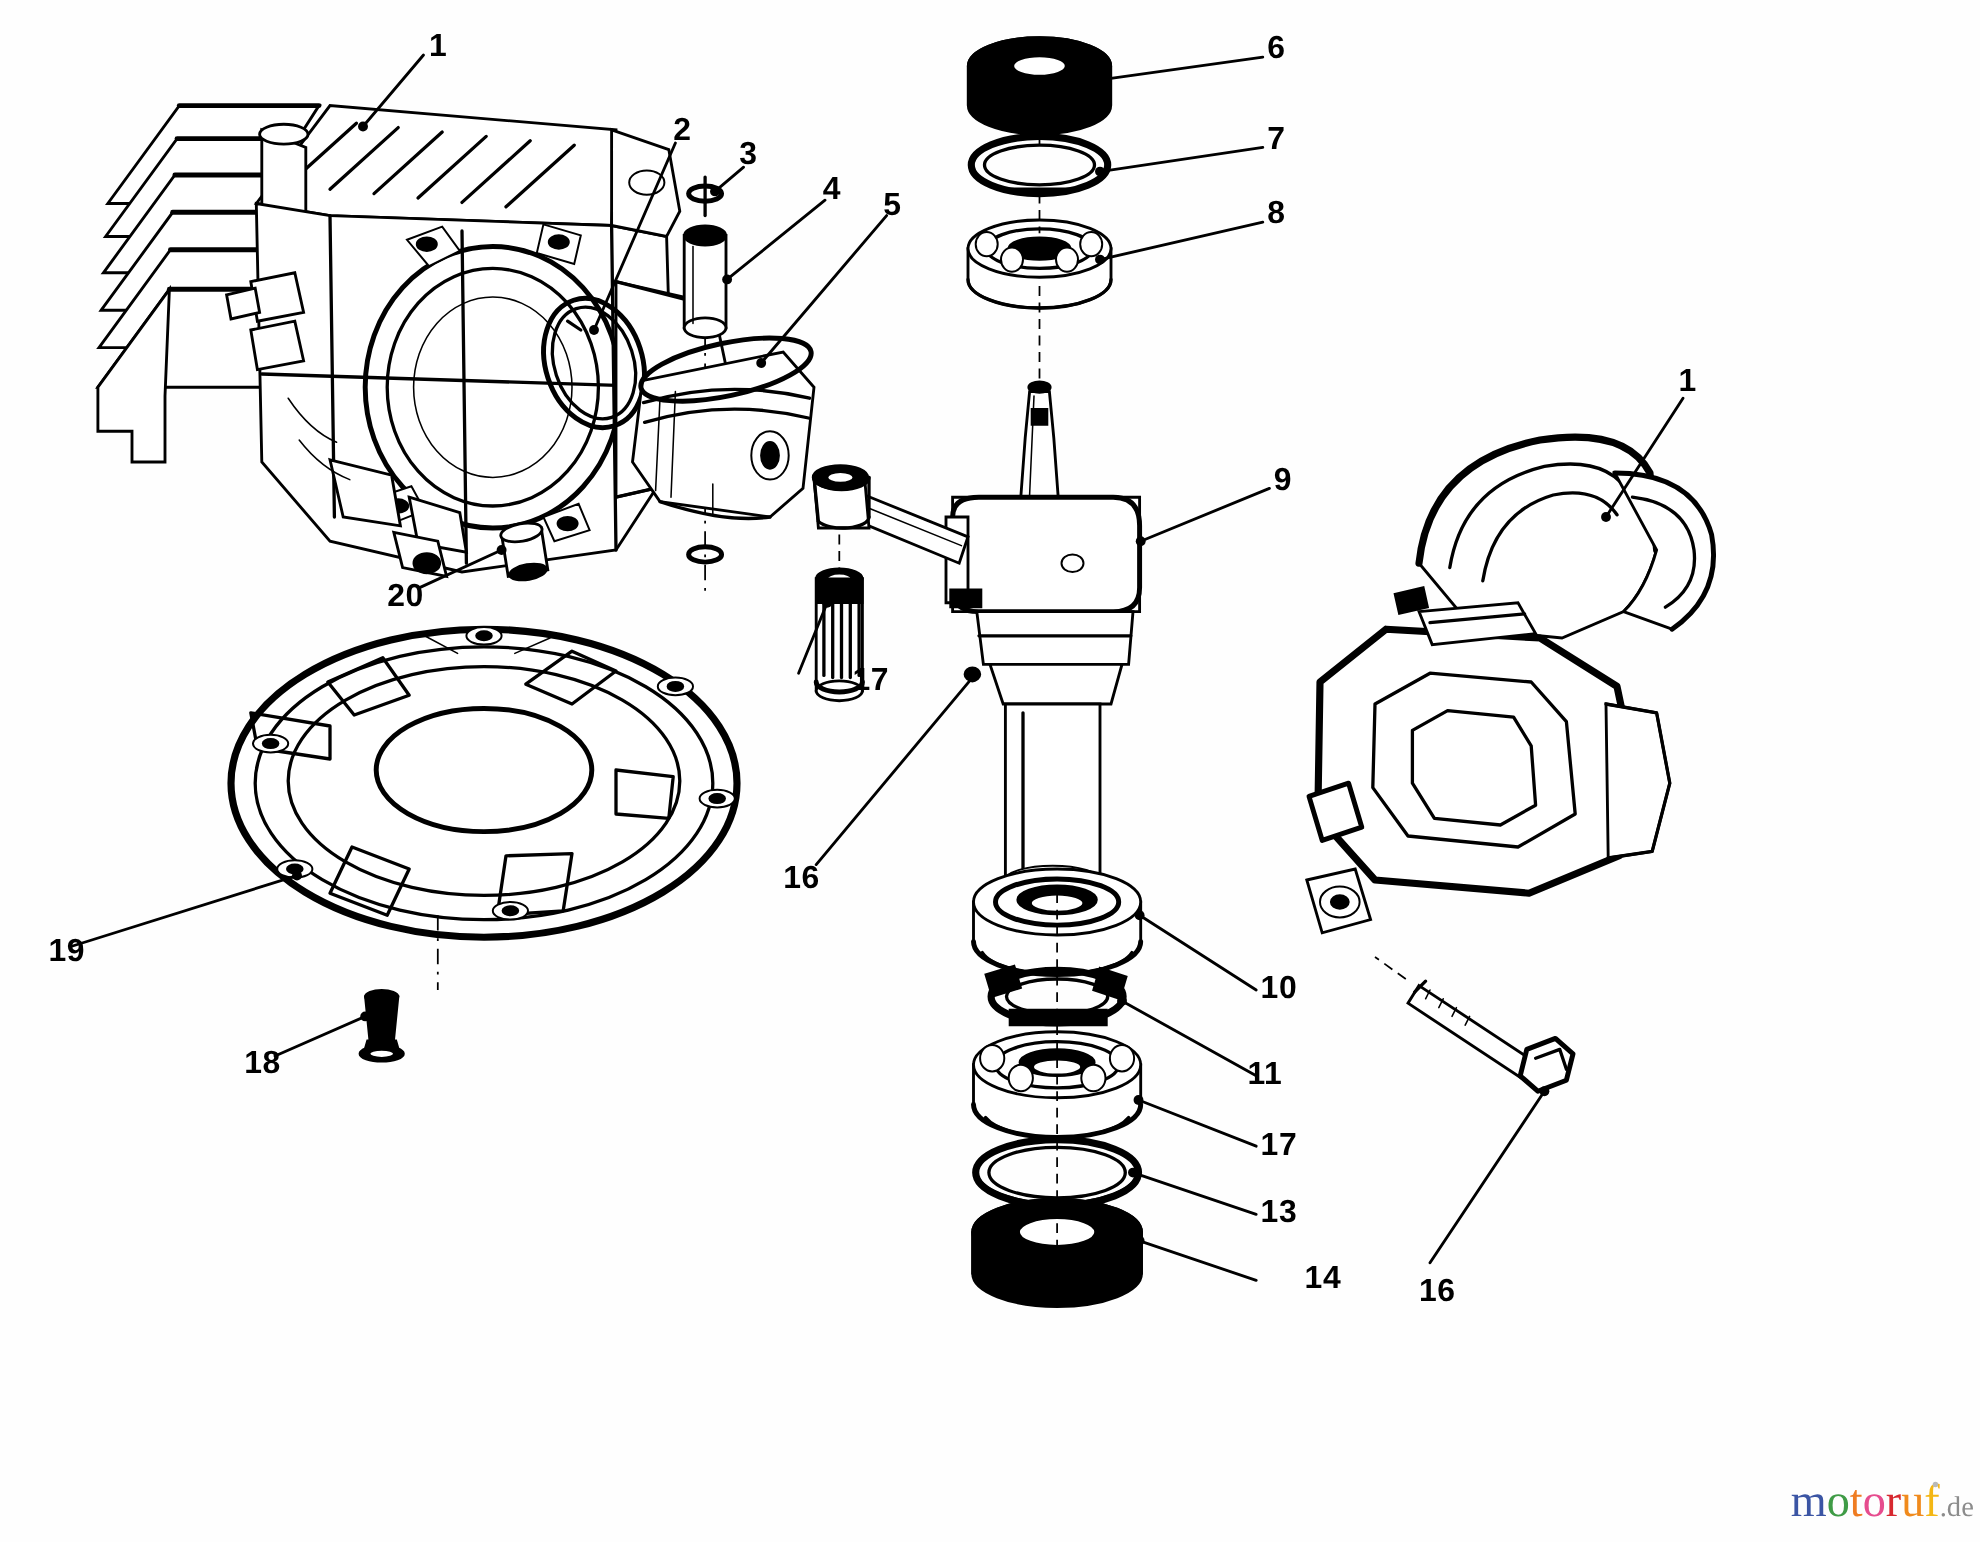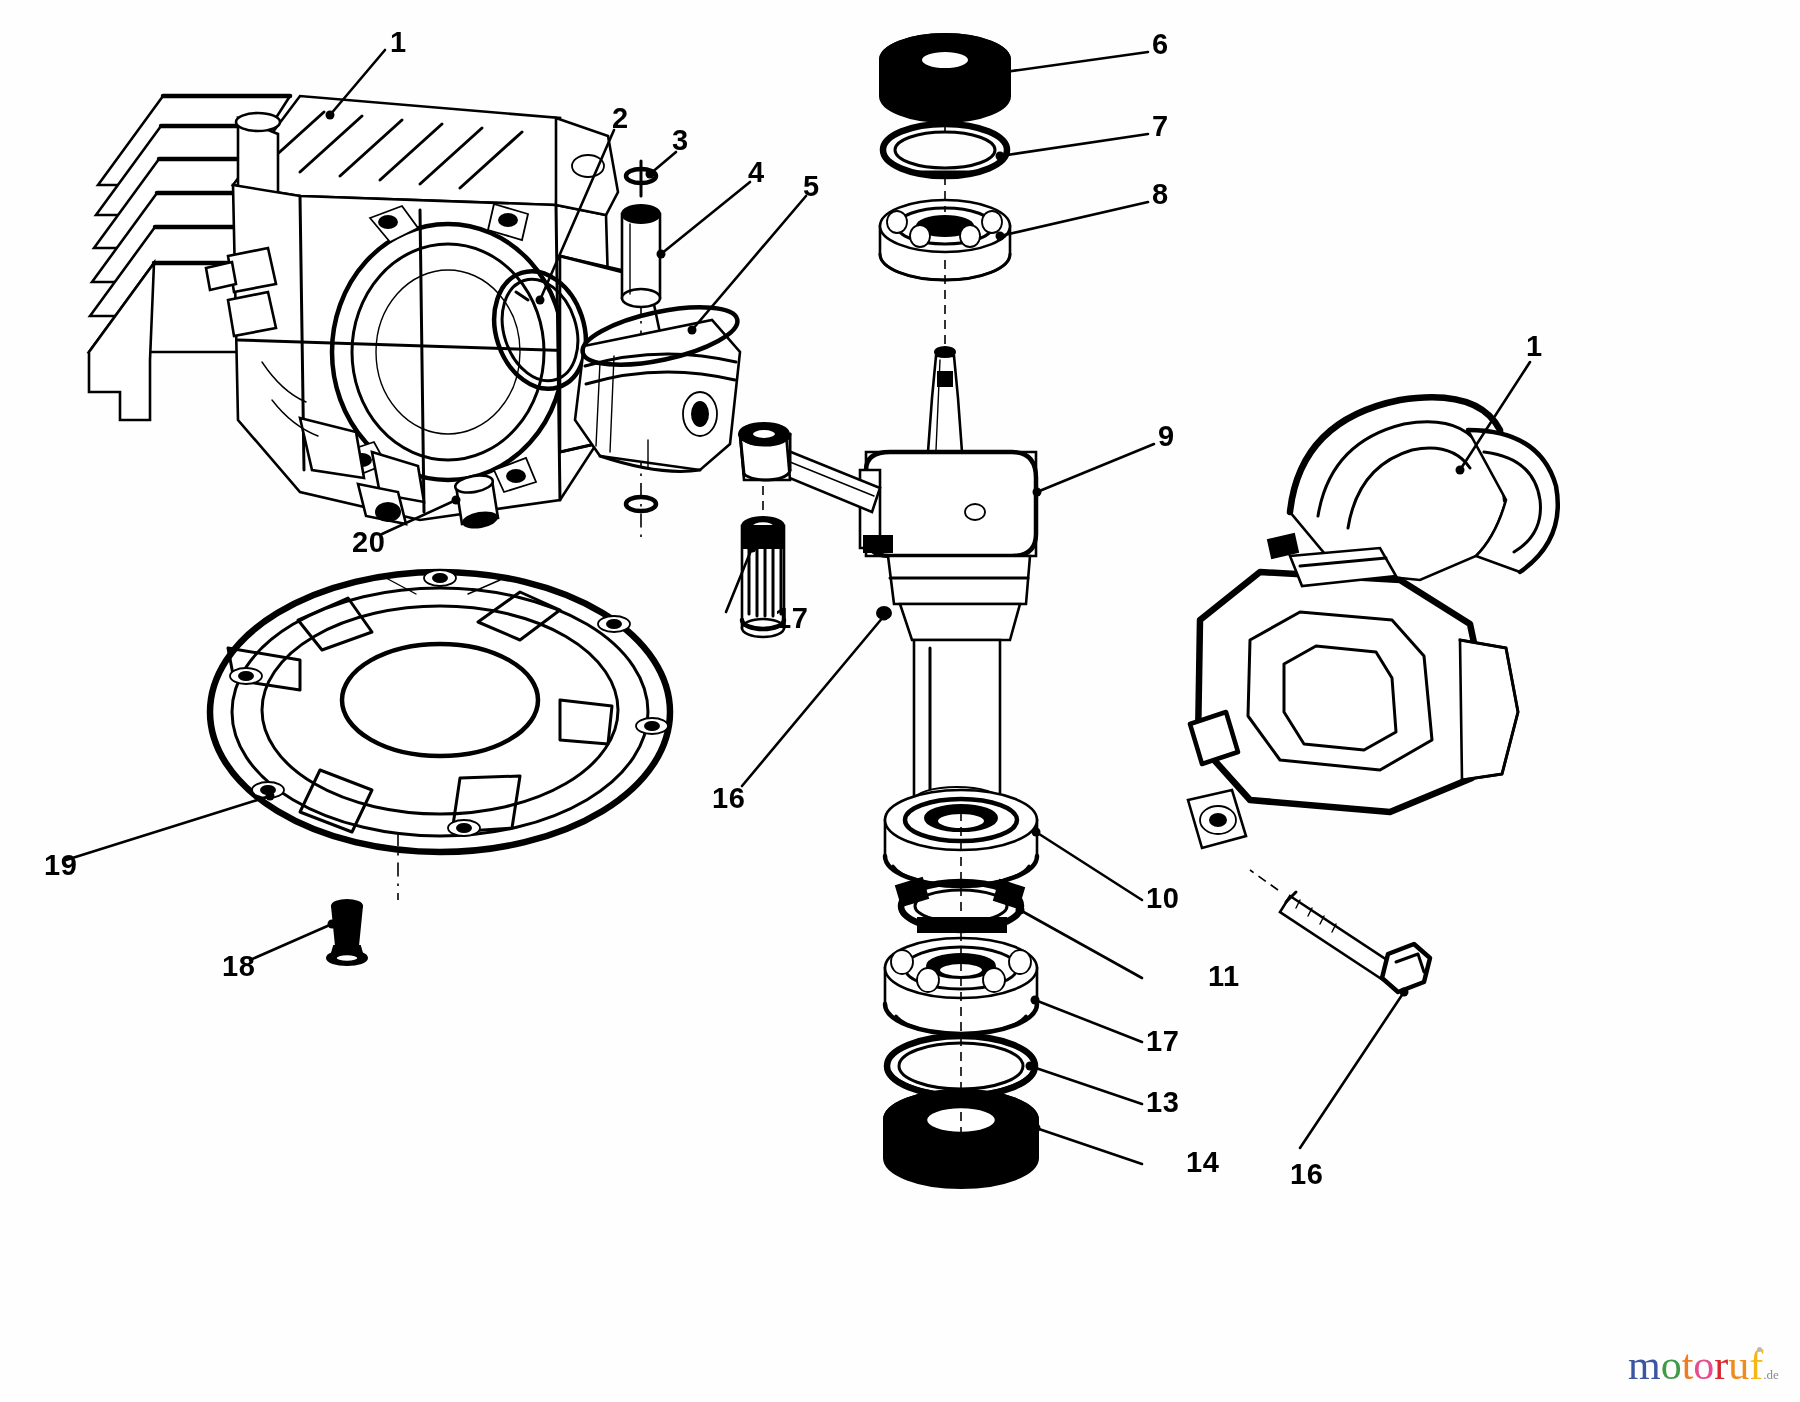--- a/index.html
+++ b/index.html
@@ -29,21 +29,21 @@
   #watermark{
     position:absolute;
     left:1628px;top:1344px;
     font-family:"Liberation Serif", serif;
     font-size:42px;
     line-height:1;
     white-space:nowrap;
     user-select:none;
   }
   #watermark .ch{display:inline-block;}
-  #watermark .sufx{font-size:13px;color:#8c8c8c;vertical-align:baseline;}
+  #watermark .sufx{font-size:26px;color:#8c8c8c;vertical-align:baseline;}
   #watermark .dot{
     position:absolute;width:5px;height:5px;border-radius:50%;
     background:#b9b9b9;left:129px;top:3px;
   }
 </style>
 </head>
 <body>
 
 <div id="stage">
 
@@ -522,21 +522,21 @@
   <div class="callout" style="left:390px;top:28px;">1</div>
   <div class="callout" style="left:612px;top:104px;">2</div>
   <div class="callout" style="left:672px;top:126px;">3</div>
   <div class="callout" style="left:748px;top:158px;">4</div>
   <div class="callout" style="left:803px;top:172px;">5</div>
   <div class="callout" style="left:1152px;top:30px;">6</div>
   <div class="callout" style="left:1152px;top:112px;">7</div>
   <div class="callout" style="left:1152px;top:180px;">8</div>
   <div class="callout" style="left:1158px;top:422px;">9</div>
   <div class="callout" style="left:1146px;top:884px;">10</div>
-  <div class="callout" style="left:1208px;top:962px;text-align:center;">11</div>
+  <div class="callout" style="left:1134px;top:962px;text-align:center;">11</div>
   <div class="callout" style="left:1146px;top:1027px;">17</div>
   <div class="callout" style="left:1146px;top:1088px;">13</div>
   <div class="callout" style="left:1146px;top:1148px;margin-left:40px;">14</div>
   <div class="callout" style="left:1290px;top:1160px;">16</div>
   <div class="callout" style="left:712px;top:784px;">16</div>
   <div class="callout" style="left:735px;top:604px;margin-left:40px;">17</div>
   <div class="callout" style="left:222px;top:952px;">18</div>
   <div class="callout" style="left:44px;top:840px;margin-top:11px;">19</div>
   <div class="callout" style="left:352px;top:528px;">20</div>
   <div class="callout" style="left:1526px;top:332px;">1</div>

